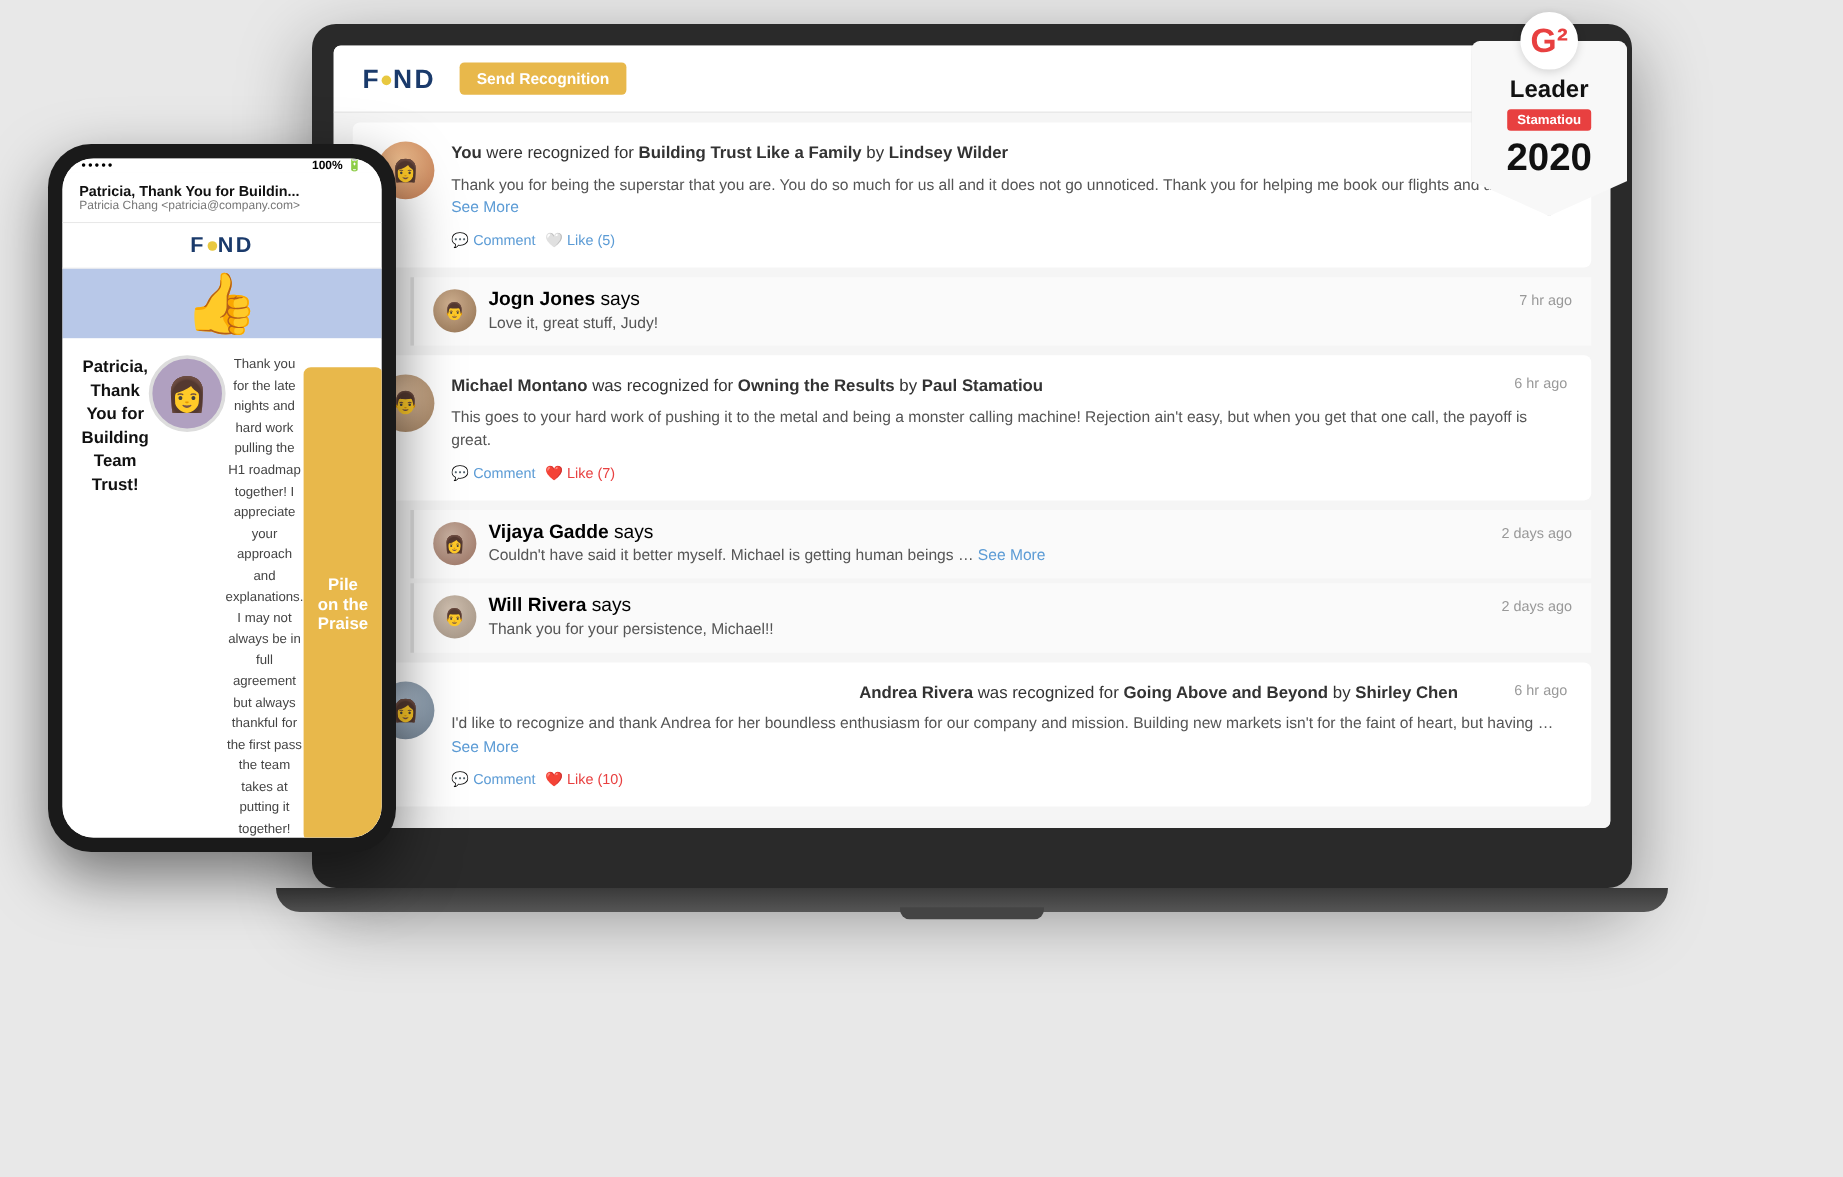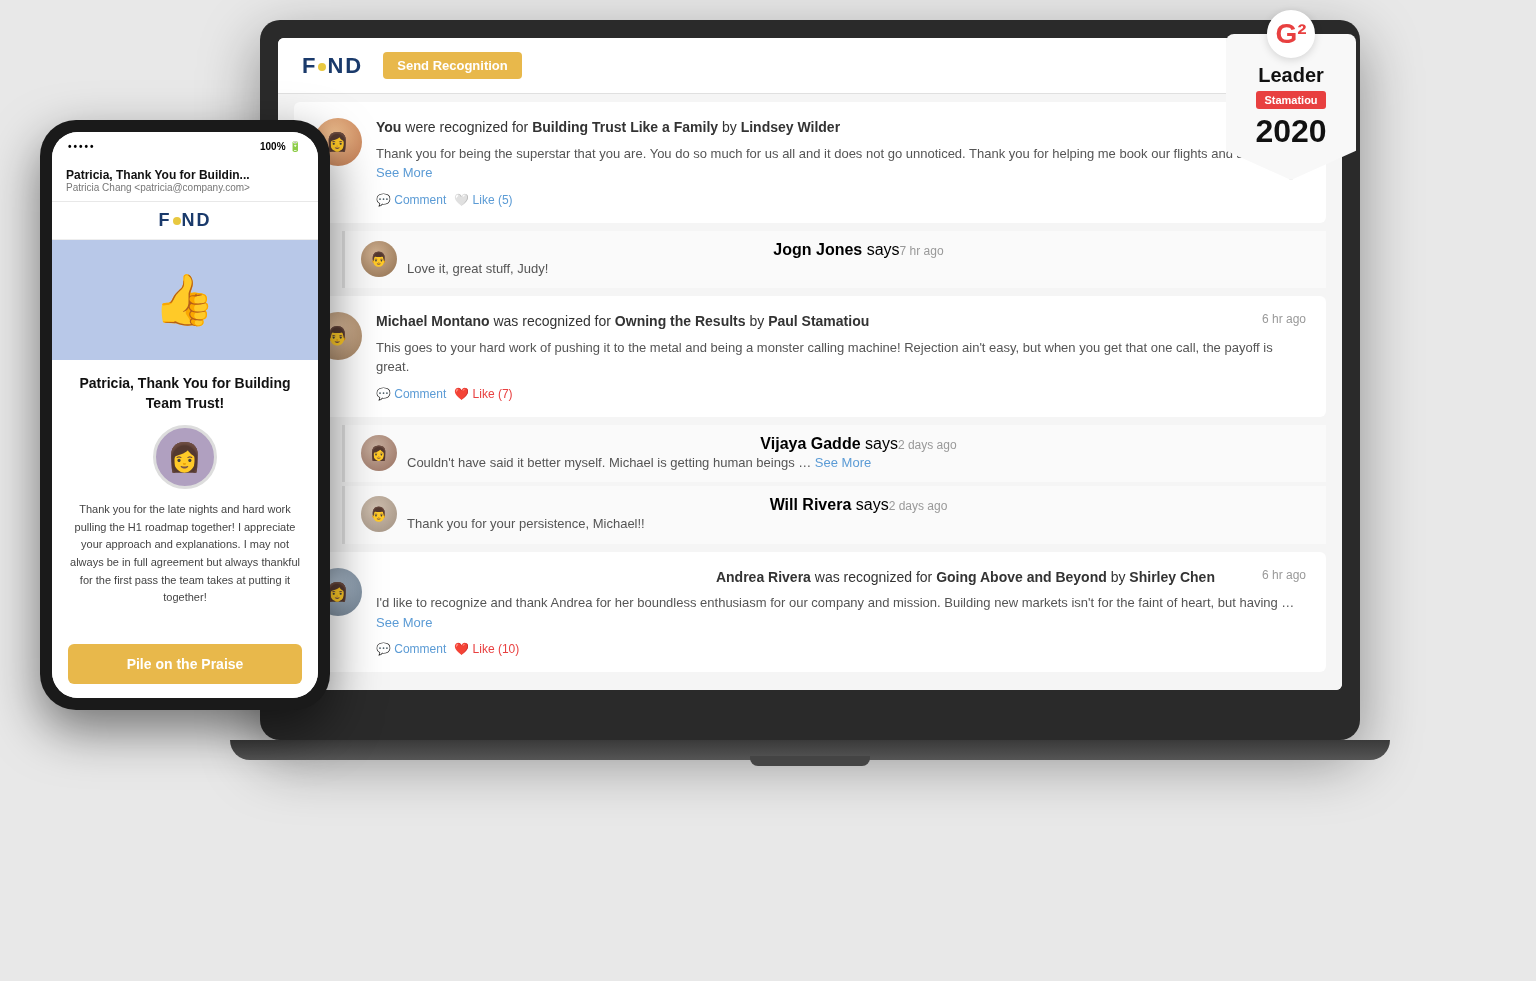--- a/index.html
+++ b/index.html
@@ -138,21 +138,21 @@
     .feed-time { font-size: 12px; color: #999; white-space: nowrap; }
 
     .comment-item {
       background: #fafafa;
       margin: 4px 16px 4px 64px;
       padding: 10px 16px;
       border-left: 3px solid #e0e0e0;
     }
     .comment-item .feed-item-main { gap: 10px; }
     .comment-item .avatar { width: 36px; height: 36px; font-size: 14px; }
-    .comment-header { display: flex; justify-content: center; align-items: baseline; }
+    .comment-header { display: flex; justify-content: space-between; align-items: baseline; }
 
     
     .phone-outer {
       position: absolute;
       top: 120px;
       left: 40px;
       width: 290px;
       height: 590px;
       background: #1a1a1a;
       border-radius: 36px;
@@ -202,21 +202,21 @@
       display: flex;
       align-items: center;
       justify-content: center;
       font-size: 50px;
     }
     .phone-content {
       background: #fff;
       flex: 1;
       padding: 14px 16px;
       display: flex;
-      flex-direction: column;
+      flex-direction: row;
     }
     .phone-title { font-size: 14px; font-weight: 700; color: #111; text-align: center; margin-bottom: 12px; line-height: 1.4; }
     .phone-avatar-container { display: flex; justify-content: center; margin-bottom: 12px; }
     .phone-avatar {
       width: 64px;
       height: 64px;
       border-radius: 50%;
       background: #b0a0c0;
       display: flex;
       align-items: center;

